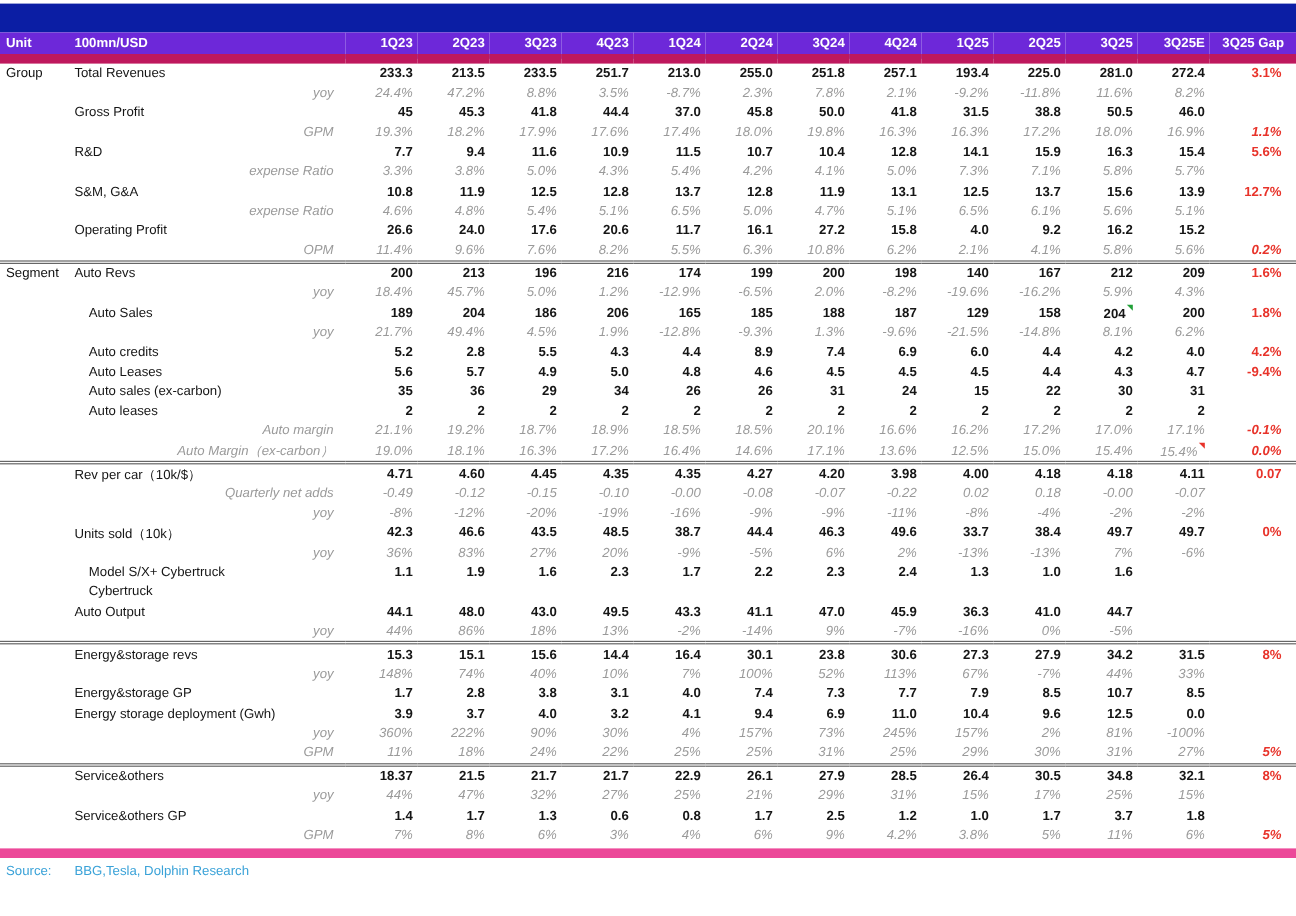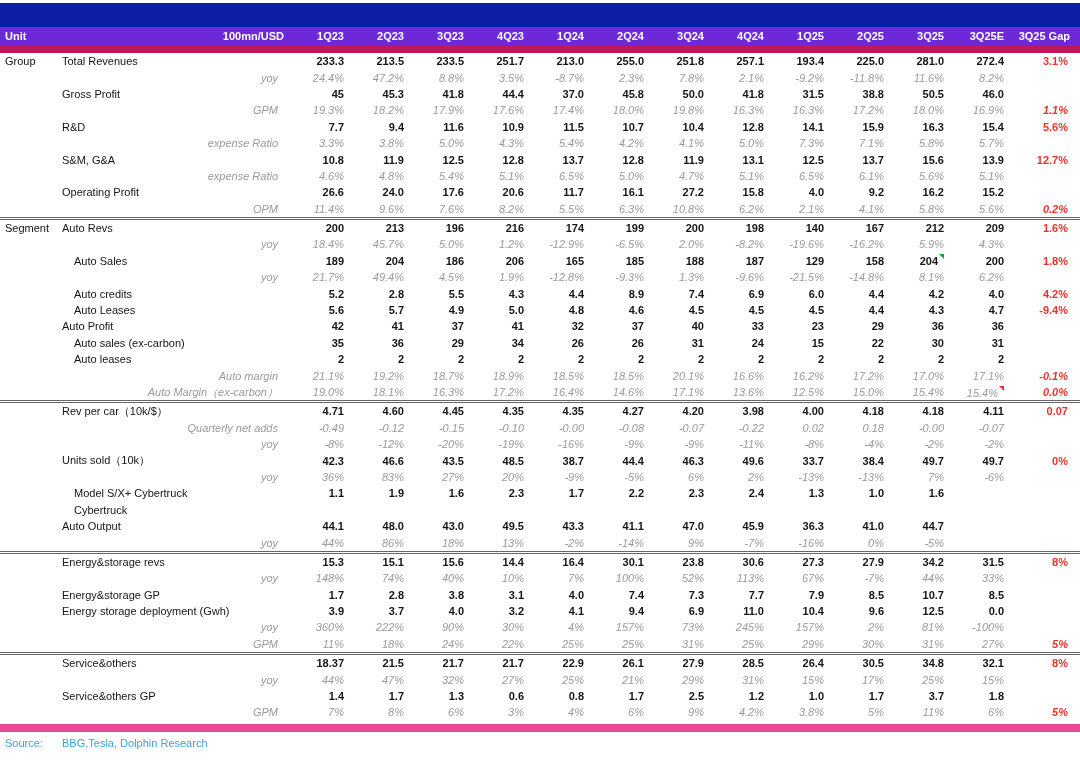--- a/index.html
+++ b/index.html
@@ -16,21 +16,21 @@
   col.c-gap{width:72px;}
   th,td{
     font-size:11px;height:16.4px;padding:0 4px 0 0;
     white-space:nowrap;overflow:visible;vertical-align:middle;
   }
   thead th{
     background:#6d28d9;color:#fff;font-weight:bold;text-align:right;
     border-bottom:8px solid #be185d;height:18px;
   }
   thead th.h-unit{text-align:left;padding-left:5px;}
-  thead th.h-unitval{text-align:right;padding-left:2px;}
+  thead th.h-unitval{text-align:left;padding-left:2px;}
   thead th.h-gap{padding-right:10px;}
   td{color:#151515;}
   td.group{text-align:left;padding-left:5px;font-weight:normal;color:#111;}
   td.lbl{text-align:left;padding-left:2px;}
   td.lbl.ind{padding-left:14px;}
   td.lbl.right{text-align:right;padding-right:10px;}
   td.val{text-align:right;font-weight:bold;}
   tr.bold td.lbl{font-weight:normal;}
   tr.italic td{color:#9A9A9A;font-style:italic;font-weight:normal;}
   tr.italic td.val{font-weight:normal;}
@@ -359,37 +359,20 @@
           <td class="val">4.8</td>
           <td class="val">4.6</td>
           <td class="val">4.5</td>
           <td class="val">4.5</td>
           <td class="val">4.5</td>
           <td class="val">4.4</td>
           <td class="val">4.3</td>
           <td class="val">4.7</td>
           <td class="val gap">-9.4%</td>
         </tr>
-        <tr class="bold">
-          <td class="group"></td>
-          <td class="lbl">Auto Profit</td>
-          <td class="val">42</td>
-          <td class="val">41</td>
-          <td class="val">37</td>
-          <td class="val">41</td>
-          <td class="val">32</td>
-          <td class="val">37</td>
-          <td class="val">40</td>
-          <td class="val">33</td>
-          <td class="val">23</td>
-          <td class="val">29</td>
-          <td class="val">36</td>
-          <td class="val">36</td>
-          <td class="val gap"></td>
-        </tr>
         <tr class="">
           <td class="group"></td>
           <td class="lbl ind">Auto sales (ex-carbon)</td>
           <td class="val">35</td>
           <td class="val">36</td>
           <td class="val">29</td>
           <td class="val">34</td>
           <td class="val">26</td>
           <td class="val">26</td>
           <td class="val">31</td>

